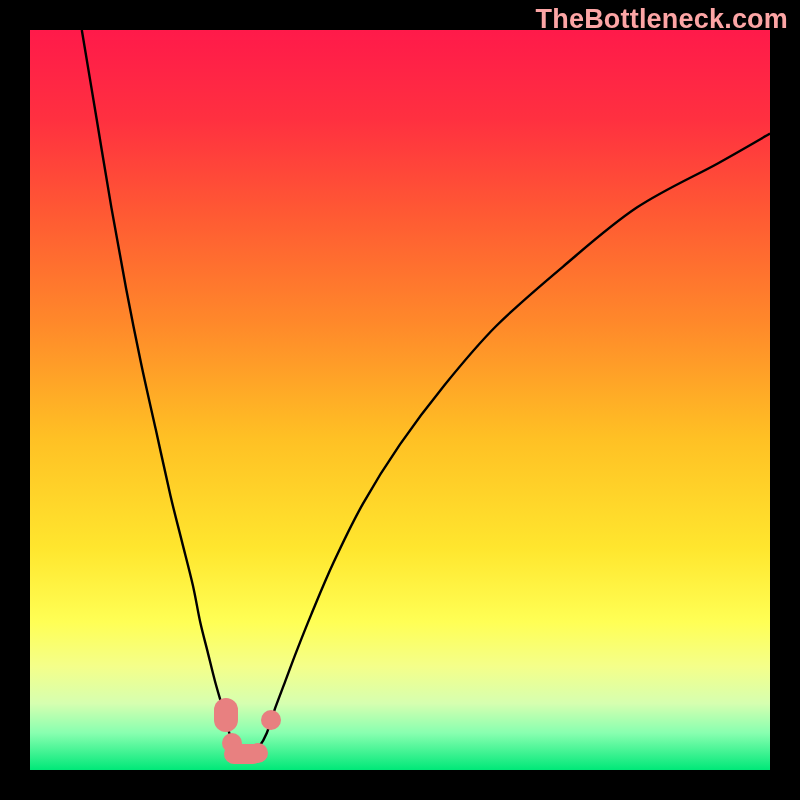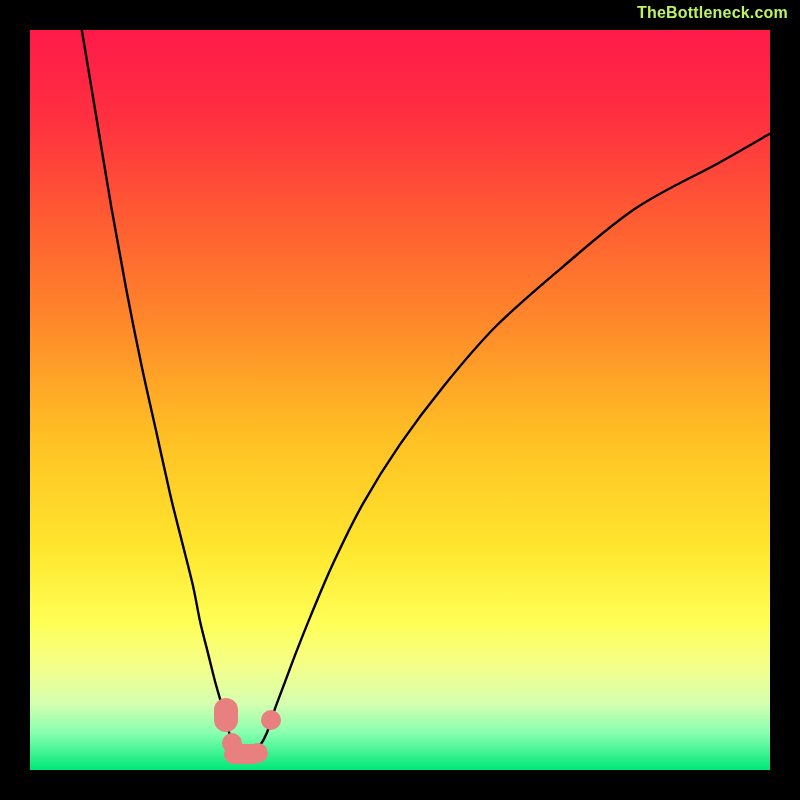--- a/index.html
+++ b/index.html
@@ -8,23 +8,23 @@
     position: relative;
     width: 800px;
     height: 800px;
     background: #000;
   }
   .watermark {
     position: absolute;
     top: 4px;
     right: 12px;
     font-family: Arial, Helvetica, sans-serif;
-    font-size: 16px;
+    font-size: 27px;
     font-weight: bold;
-    color: #bef264;
+    color: #fca5a5;
     letter-spacing: 0.2px;
     z-index: 10;
   }
   .plot {
     position: absolute;
     left: 30px;
     top: 30px;
     width: 740px;
     height: 740px;
     overflow: hidden;

